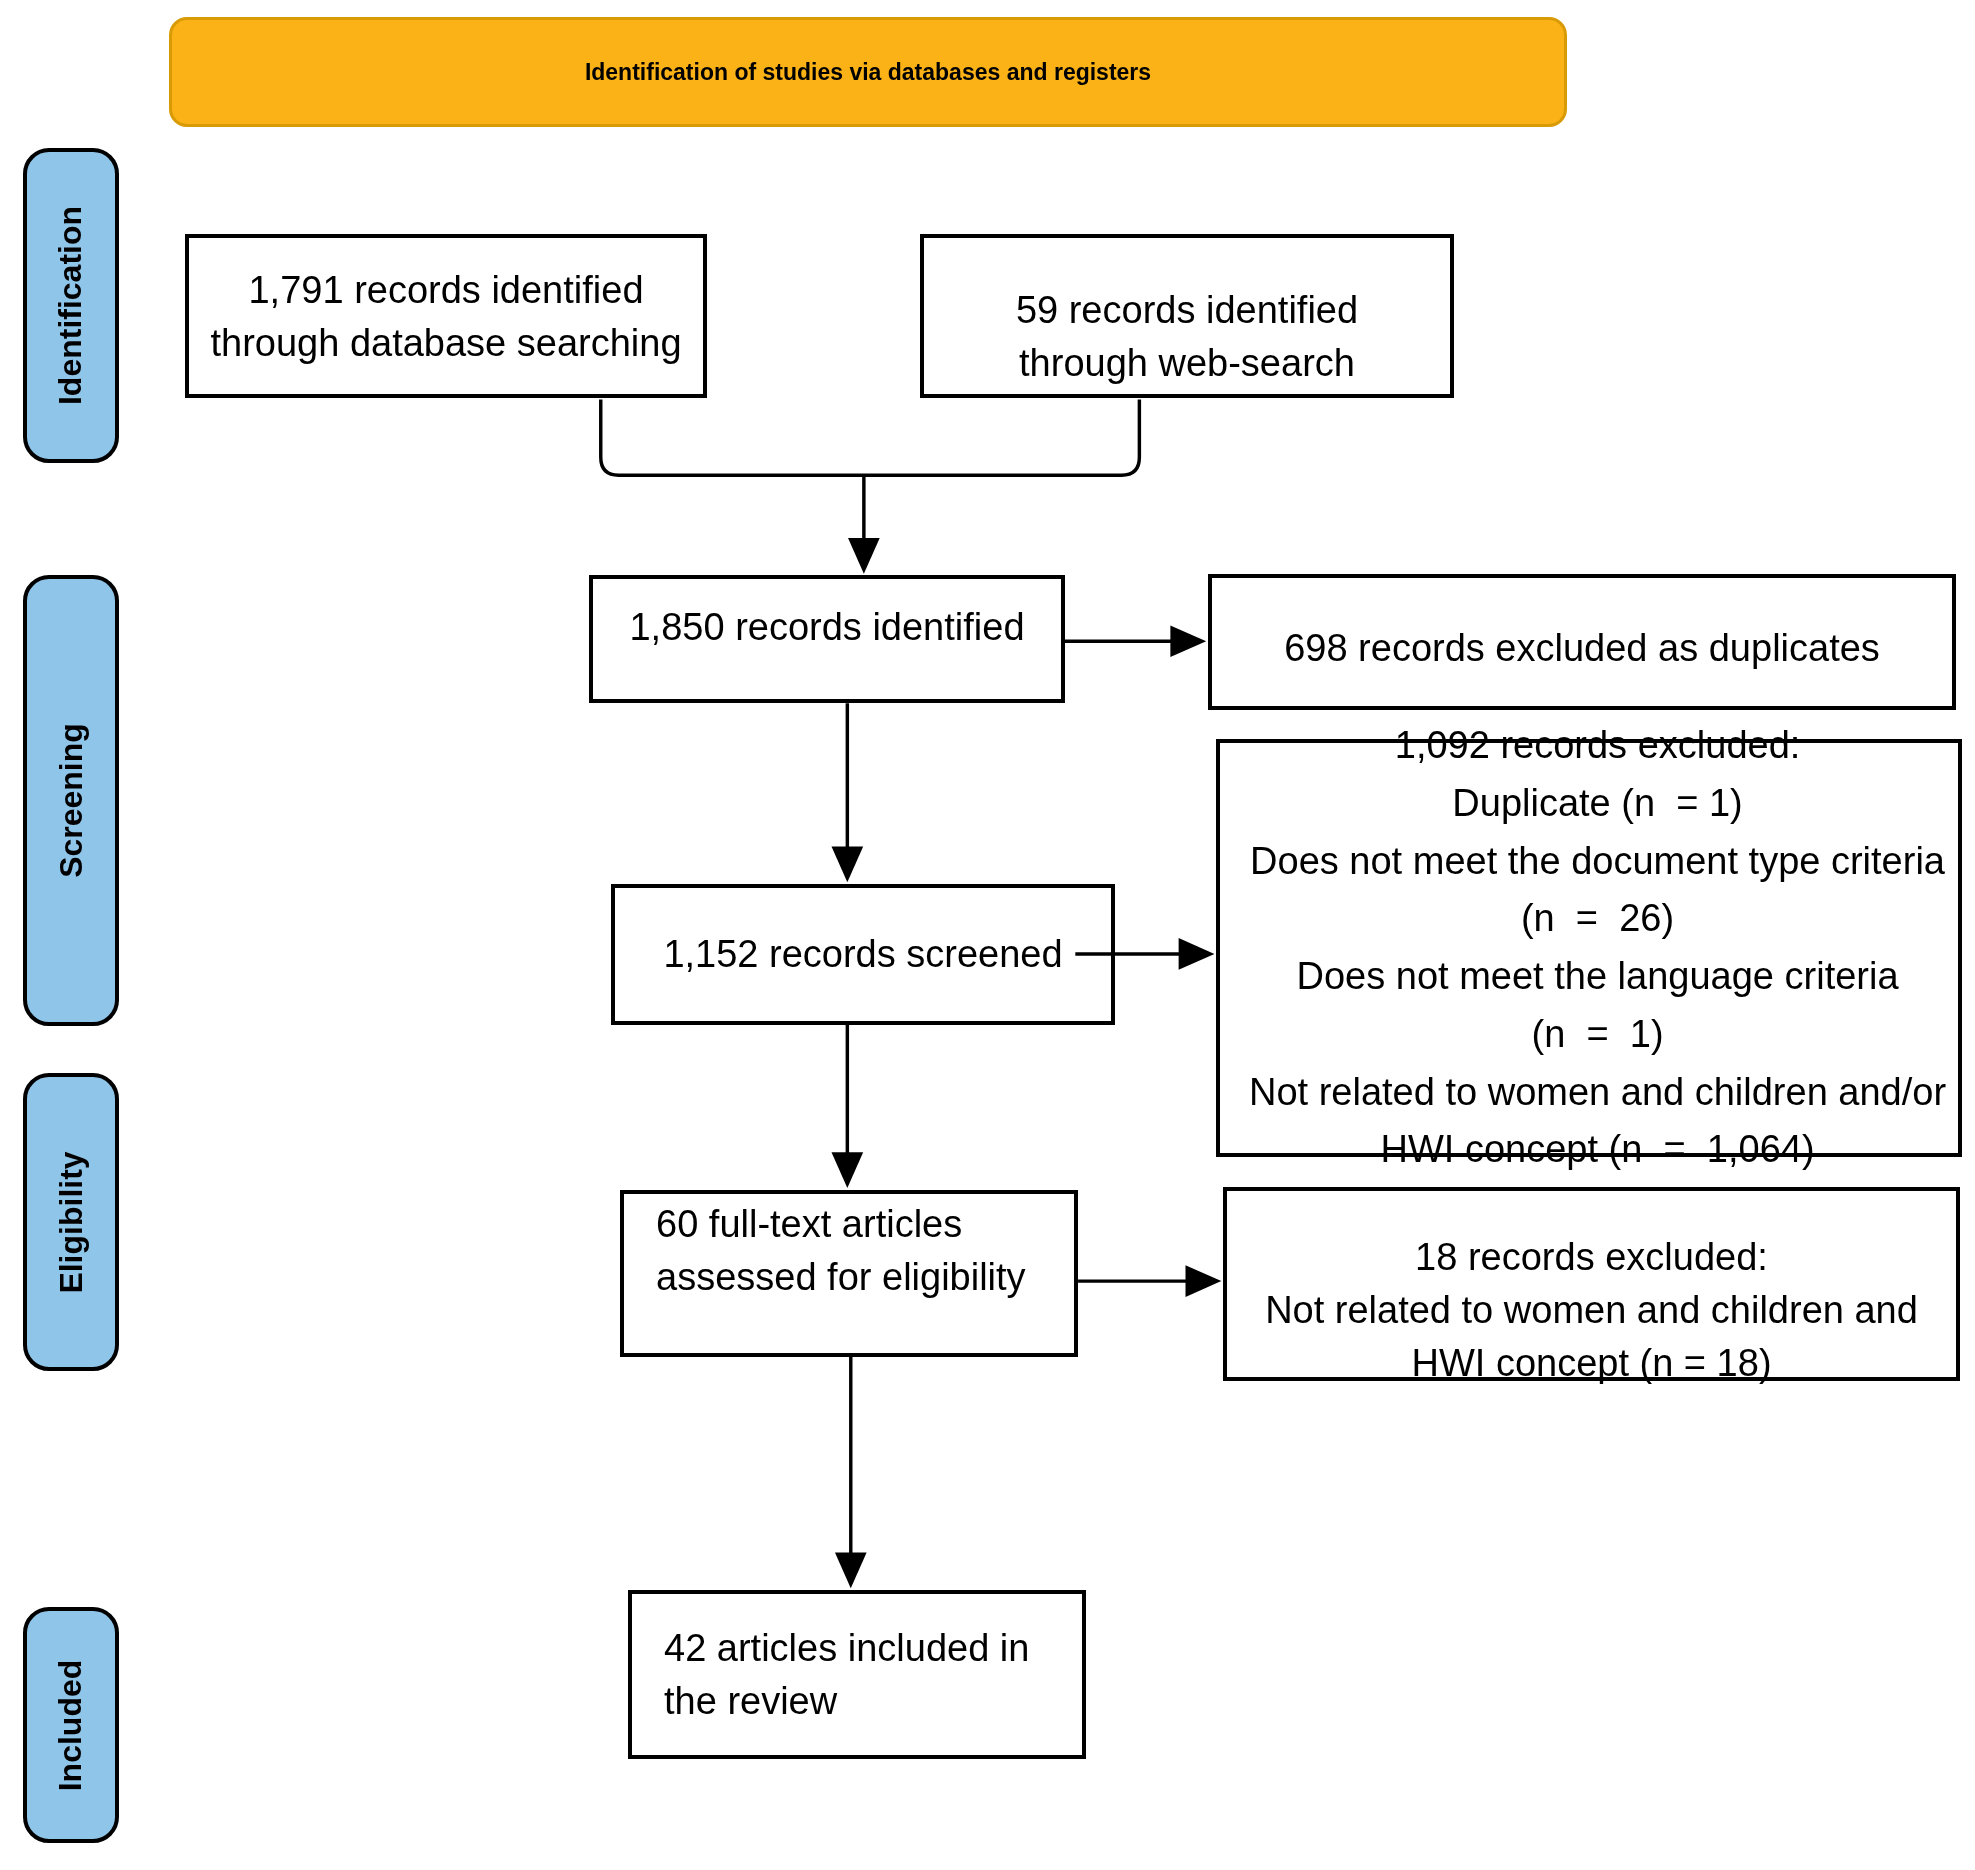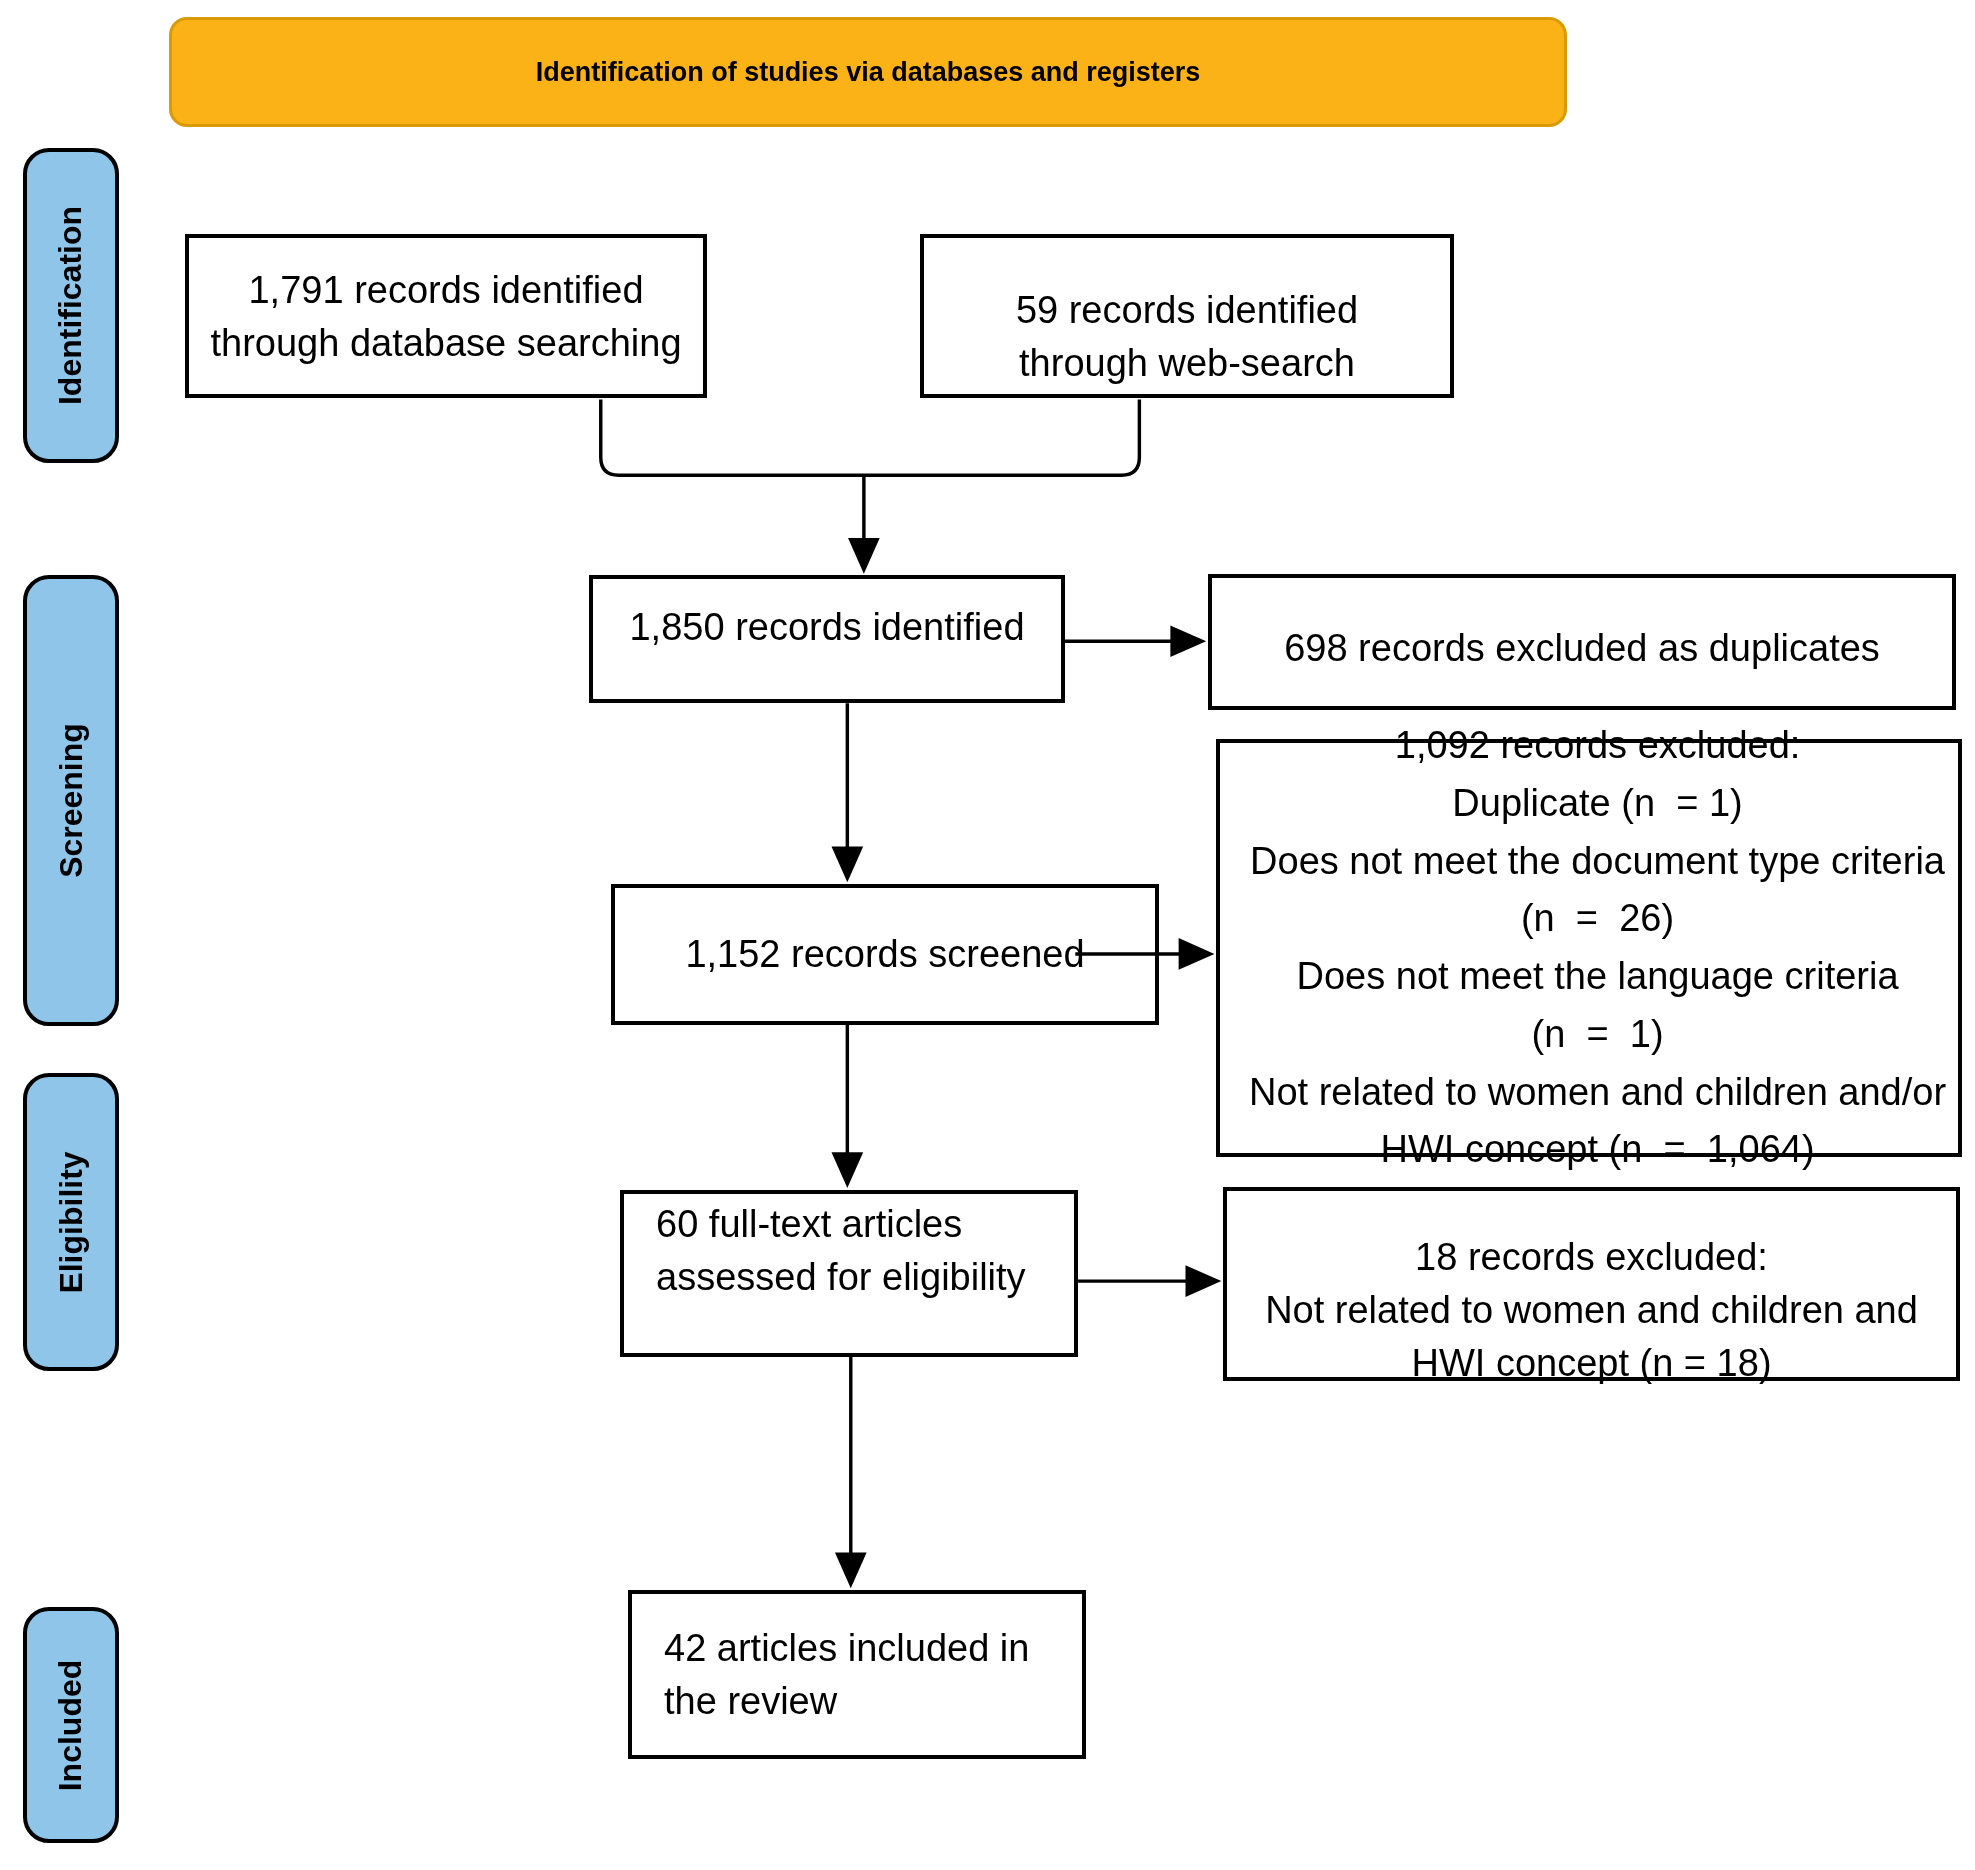--- a/index.html
+++ b/index.html
@@ -18,21 +18,21 @@
   }
   .banner{
     position:absolute;left:169px;top:17px;width:1398px;height:110px;
     background:var(--banner-fill);
     border:3.4px solid var(--banner-border);
     border-radius:18px;
     display:flex;align-items:center;justify-content:center;
     box-sizing:border-box;
   }
   .banner .txt{
-    font-size:27px;font-weight:bold;text-align:center;white-space:pre-wrap;
+    font-size:23px;font-weight:bold;text-align:center;white-space:pre-wrap;
   }
   .stage{
     position:absolute;left:23px;width:96px;
     background:var(--stage-fill);
     border:4.8px solid #000;
     border-radius:26px;
     display:flex;align-items:center;justify-content:center;
     box-sizing:border-box;
   }
   .stage .vtext{
@@ -93,21 +93,21 @@
   </div>
 
   <div class="box" style="left:589px;top:575px;width:476px;height:128px;align-items:flex-start;padding-top:22px;">
     <span class="txt">1,850 records identified</span>
   </div>
 
   <div class="box" style="left:1208px;top:574px;width:748px;height:136px;align-items:flex-start;padding-top:44px;">
     <span class="txt">698 records excluded as duplicates</span>
   </div>
 
-  <div class="box" style="left:611px;top:884px;width:548px;height:141px;">
+  <div class="box" style="left:611px;top:884px;width:504px;height:141px;">
     <span class="txt">1,152 records screened</span>
   </div>
 
   <div class="box tall" style="left:1216px;top:739px;width:746px;height:418px;">
     <span class="txt">1,092 records excluded:
 Duplicate (n  = 1)
 Does not meet the document type criteria
 (n  =  26)
 Does not meet the language criteria
 (n  =  1)

